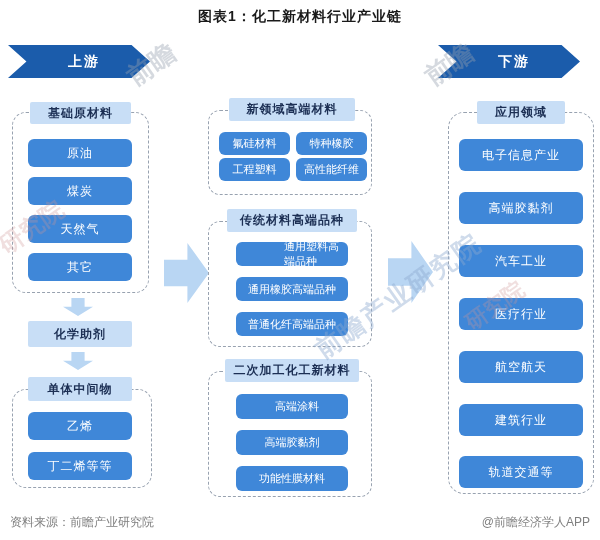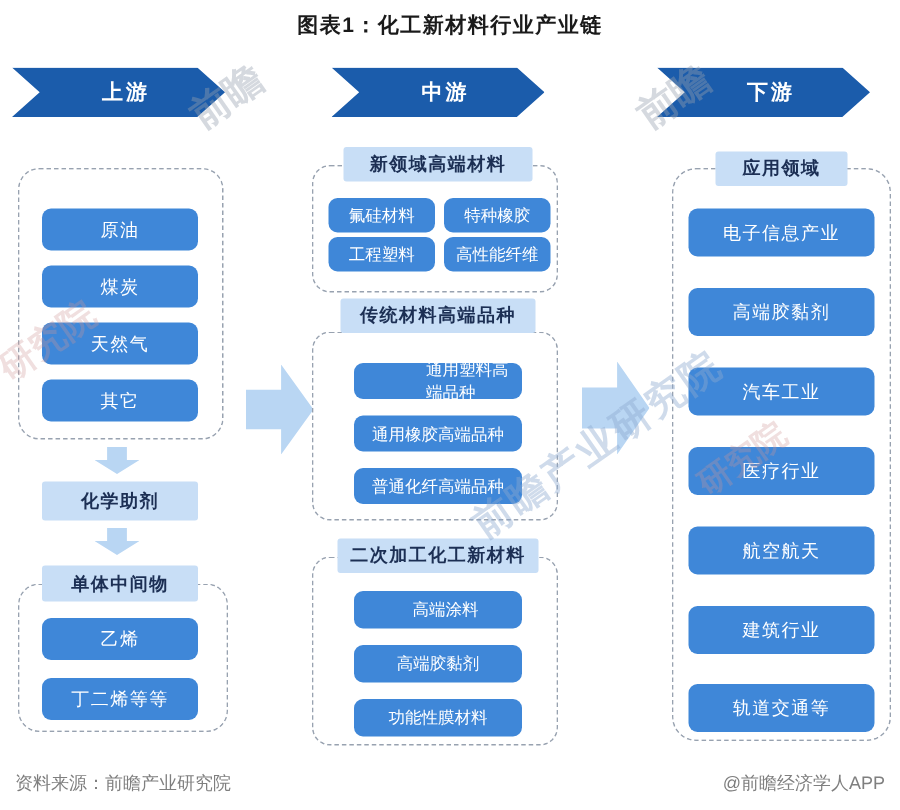--- a/index.html
+++ b/index.html
@@ -67,24 +67,24 @@
 
   <div class="title">图表1：化工新材料行业产业链</div>
 
   <div class="wm wm-gray" style="left:130px; top:62px;">前瞻</div>
   <div class="wm wm-gray" style="left:428px; top:62px;">前瞻</div>
   <div class="wm wm-blue" style="left:318px; top:335px;">前瞻产业研究院</div>
   <div class="wm wm-pink" style="left:2px; top:232px;">研究院</div>
   <div class="wm wm-pink" style="left:468px; top:310px; font-size:22px;">研究院</div>
 
   <div class="banner" style="left:8px;">上游</div>
-  <div class="banner" style="left:221px;">中游</div>
   <div class="banner" style="left:438px;">下游</div>
 
   <div class="dashed" style="left:12px; top:112px; width:137px; height:181px;"></div>
+  <div class="lighthead" style="left:30px; top:102px; width:101px; height:22px;">基础原材料</div>
   <div class="box" style="left:28px; top:139px; width:104px; height:28px;">原油</div>
   <div class="box" style="left:28px; top:177px; width:104px; height:28px;">煤炭</div>
   <div class="box" style="left:28px; top:215px; width:104px; height:28px;">天然气</div>
   <div class="box" style="left:28px; top:253px; width:104px; height:28px;">其它</div>
 
   <div class="arrowD" style="left:63px; top:298px; width:30px; height:18px;"></div>
   <div class="lighthead" style="left:28px; top:321px; width:104px; height:26px;">化学助剂</div>
   <div class="arrowD" style="left:63px; top:352px; width:30px; height:18px;"></div>
 
   <div class="dashed" style="left:12px; top:389px; width:140px; height:99px;"></div>
@@ -96,21 +96,21 @@
   <div class="arrowR" style="left:388px; top:241px; width:45px; height:62px;"></div>
 
   <div class="dashed" style="left:208px; top:110px; width:164px; height:85px; border-radius:12px;"></div>
   <div class="lighthead" style="left:229px; top:98px; width:126px; height:23px;">新领域高端材料</div>
   <div class="box small" style="left:219px; top:132px; width:71px; height:23px;">氟硅材料</div>
   <div class="box small" style="left:296px; top:132px; width:71px; height:23px;">特种橡胶</div>
   <div class="box small" style="left:219px; top:158px; width:71px; height:23px;">工程塑料</div>
   <div class="box small" style="left:296px; top:158px; width:71px; height:23px;">高性能纤维</div>
 
   <div class="dashed" style="left:208px; top:221px; width:164px; height:126px; border-radius:12px;"></div>
-  <div class="lighthead" style="left:227px; top:199px; width:130px; height:23px;">传统材料高端品种</div>
+  <div class="lighthead" style="left:227px; top:209px; width:130px; height:23px;">传统材料高端品种</div>
   <div class="box small" style="left:236px; top:242px; width:112px; height:24px;padding-left:48px;">通用塑料高端品种</div>
   <div class="box small" style="left:236px; top:277px; width:112px; height:24px;">通用橡胶高端品种</div>
   <div class="box small" style="left:236px; top:312px; width:112px; height:24px;">普通化纤高端品种</div>
 
   <div class="dashed" style="left:208px; top:371px; width:164px; height:126px; border-radius:12px;"></div>
   <div class="lighthead" style="left:225px; top:359px; width:134px; height:23px;">二次加工化工新材料</div>
   <div class="box small" style="left:236px; top:394px; width:112px; height:25px;padding-left:10px;">高端涂料</div>
   <div class="box small" style="left:236px; top:430px; width:112px; height:25px;">高端胶黏剂</div>
   <div class="box small" style="left:236px; top:466px; width:112px; height:25px;">功能性膜材料</div>
 

